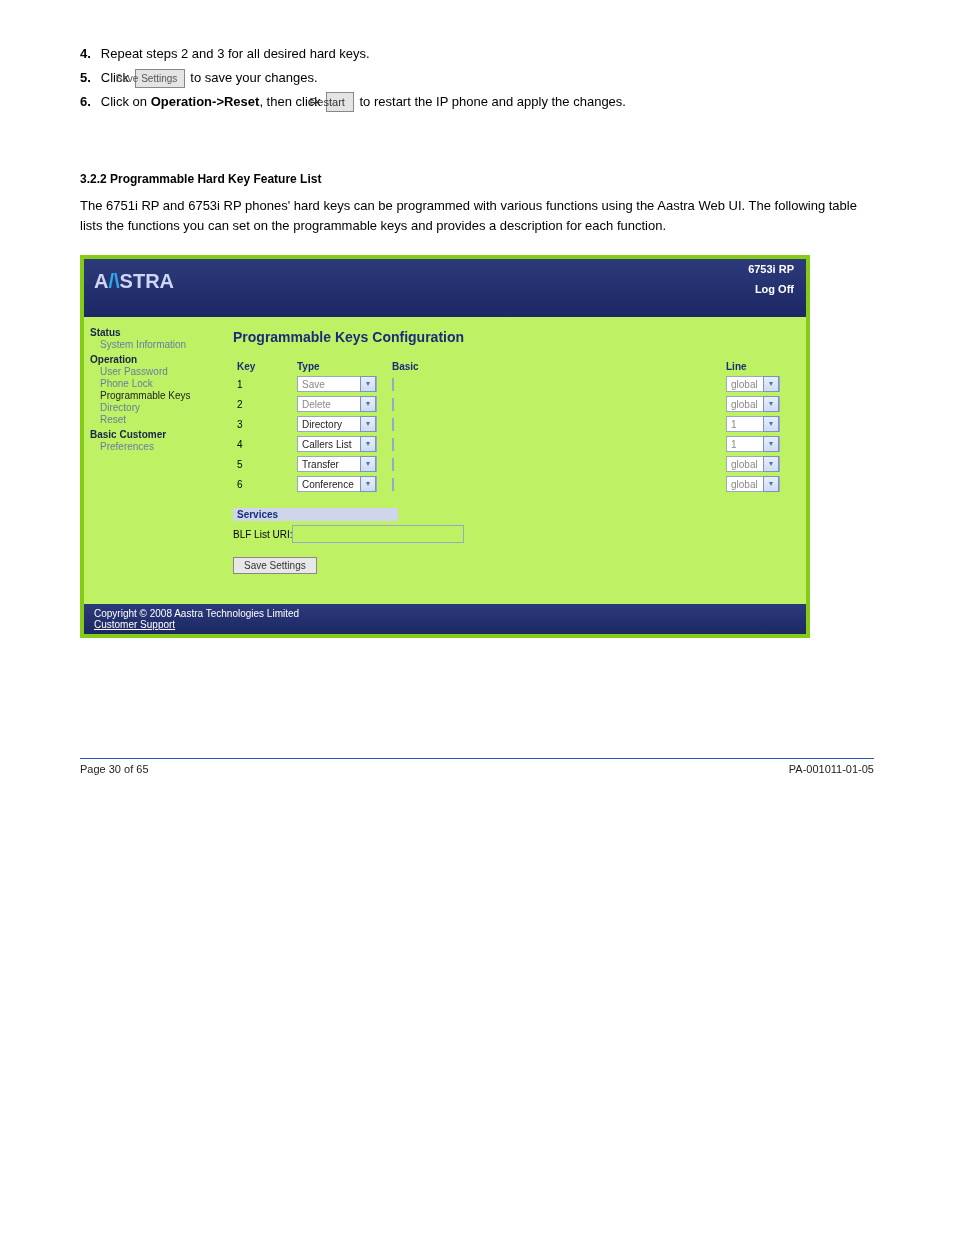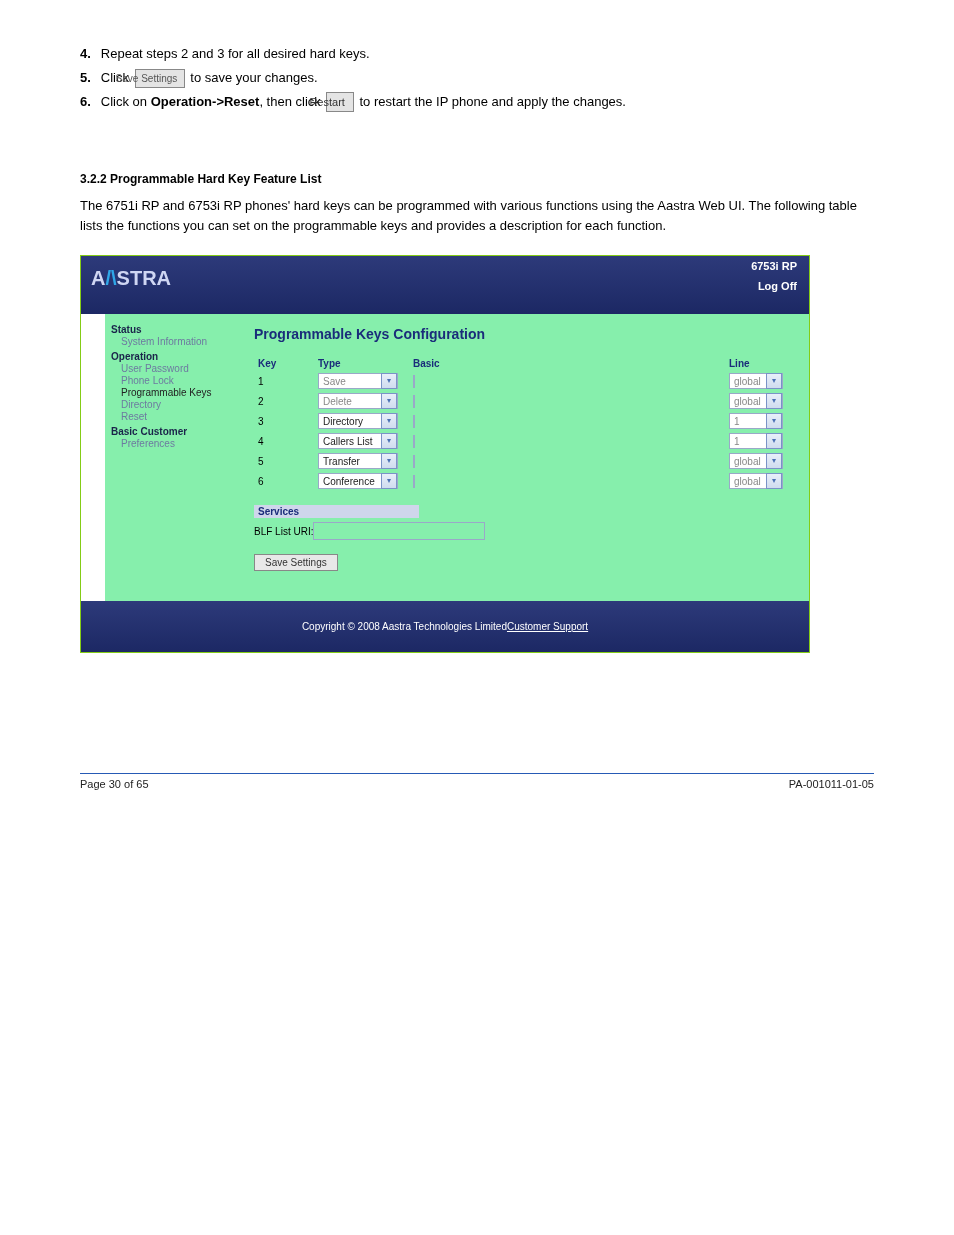--- a/index.html
+++ b/index.html
@@ -57,21 +57,21 @@
     margin-top: 10px;
     line-height: 1.5;
   }
 
   
   .shot-wrap {
     margin: 20px 0 0 0;
     width: 730px;
   }
   .shot {
-    border: 1px solid #84cc16;
+    border: 4px solid #84cc16;
     font-size: 11px;
   }
   .shot-header {
     background: linear-gradient(#2d3a7a, #1c2864);
     color: #fff;
     display: flex;
     align-items: center;
     padding: 4px 10px 18px 10px;
     position: relative;
     height: 36px;
@@ -95,22 +95,21 @@
   }
   .shot-logoff {
     position: absolute;
     right: 12px;
     top: 24px;
     font-size: 11px;
     font-weight: bold;
   }
   .shot-body {
     display: flex;
-    background: #86efac;
-    margin-left: 24px;
+    background: #bef264;
   }
   .shot-sidebar {
     width: 125px;
     padding: 6px 4px 6px 6px;
     font-size: 10px;
     color: #28355c;
   }
   .shot-sidebar .sb-head {
     font-weight: bold;
     color: #1a244a;
@@ -211,22 +210,23 @@
     padding: 2px 10px;
     margin-top: 14px;
     display: inline-block;
     color: #333;
   }
   .shot-footer {
     background: linear-gradient(#2d3a7a, #1c2864);
     color: #fff;
     font-size: 10px;
     display: flex;
-    justify-content: center;
-    padding: 20px 10px;
+    justify-content: flex-start;
+    padding: 4px 10px;
+    flex-direction: column;
   }
   .shot-footer a {
     color: #fff;
     text-decoration: underline;
   }
 
   .page-footer {
     margin-top: 120px;
     border-top: 1px solid #265ab5;
     display: flex;

